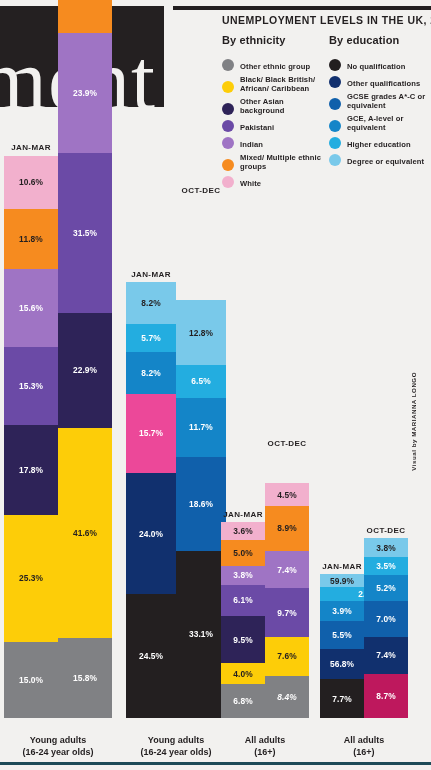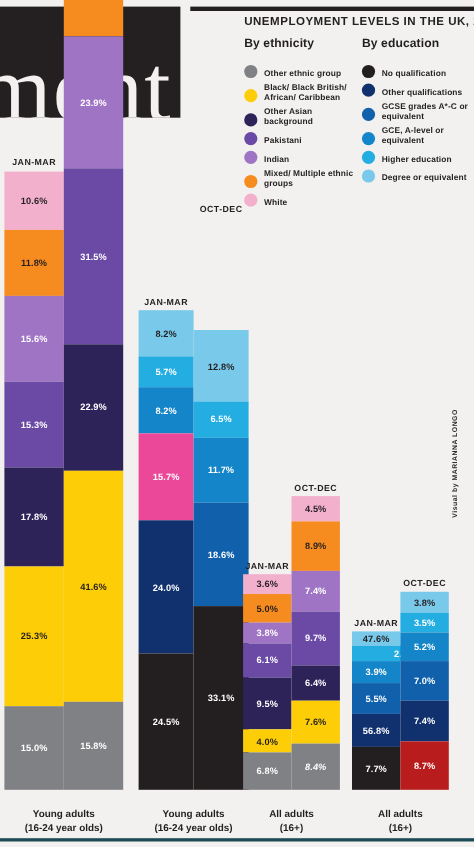--- a/index.html
+++ b/index.html
@@ -212,42 +212,41 @@
             <div class="seg" style="height: 47.975px; background: rgb(46, 35, 88);">9.5%</div>
             <div class="seg" style="height: 30.805px; background: rgb(107, 74, 166);">6.1%</div>
             <div class="seg" style="height: 19.19px; background: rgb(159, 116, 196);">3.8%</div>
             <div class="seg" style="height: 25.25px; background: rgb(246, 139, 31); color: rgb(35, 31, 32);">5.0%</div>
             <div class="seg" style="height: 18.18px; background: rgb(242, 176, 205); color: rgb(35, 31, 32);">3.6%</div>
             <div class="col-cap" style="bottom: 198.94px;">JAN-MAR</div>
           </div>
           <div class="col" style="width: 44px;">
             <div class="seg" style="height: 42.42px; background: rgb(128, 129, 132); font-style: italic;">8.4%</div>
             <div class="seg" style="height: 38.38px; background: rgb(253, 205, 8); color: rgb(35, 31, 32);">7.6%</div>
-            <div class="seg" style="height: 32.32px; background: rgb(46, 35, 88);">6.4%</div>
             <div class="seg" style="height: 48.985px; background: rgb(107, 74, 166);">9.7%</div>
             <div class="seg" style="height: 37.37px; background: rgb(159, 116, 196);">7.4%</div>
             <div class="seg" style="height: 44.945px; background: rgb(246, 139, 31); color: rgb(35, 31, 32);">8.9%</div>
             <div class="seg" style="height: 22.725px; background: rgb(242, 176, 205); color: rgb(35, 31, 32);">4.5%</div>
             <div class="col-cap" style="bottom: 270.145px;">OCT-DEC</div>
           </div>
         </div>
       </div>
       <div class="chart" style="left: 320px; width: 88px; height: 660px;">
         <div class="pair" style="left: 0px;">
           <div class="col" style="width: 44px;">
             <div class="seg" style="height: 38.885px; background: rgb(35, 31, 32);">7.7%</div>
             <div class="seg" style="height: 30.3px; background: rgb(17, 48, 110);">56.8%</div>
             <div class="seg" style="height: 27.775px; background: rgb(16, 96, 171);">5.5%</div>
             <div class="seg" style="height: 19.695px; background: rgb(20, 133, 200);">3.9%</div>
             <div class="seg" style="height: 14.14px; background: rgb(35, 173, 224); padding-left: 48px;">2.8%</div>
-            <div class="seg" style="height: 13.13px; background: rgb(121, 201, 234); color: rgb(35, 31, 32);">47.6%</div>
+            <div class="seg" style="height: 13.13px; background: rgb(121, 201, 234); color: rgb(35, 31, 32);">59.9%</div>
             <div class="col-cap" style="bottom: 146.925px;">JAN-MAR</div>
           </div>
           <div class="col" style="width: 44px;">
-            <div class="seg" style="height: 43.935px; background: #b91c1c;">8.7%</div>
+            <div class="seg" style="height: 43.935px; background: #be185d;">8.7%</div>
             <div class="seg" style="height: 37.37px; background: rgb(17, 48, 110);">7.4%</div>
             <div class="seg" style="height: 35.35px; background: rgb(16, 96, 171);">7.0%</div>
             <div class="seg" style="height: 26.26px; background: rgb(20, 133, 200);">5.2%</div>
             <div class="seg" style="height: 17.675px; background: rgb(35, 173, 224);">3.5%</div>
             <div class="seg" style="height: 19.19px; background: rgb(121, 201, 234); color: rgb(35, 31, 32);">3.8%</div>
             <div class="col-cap" style="bottom: 182.78px;">OCT-DEC</div>
           </div>
         </div>
       </div>
     </div>

